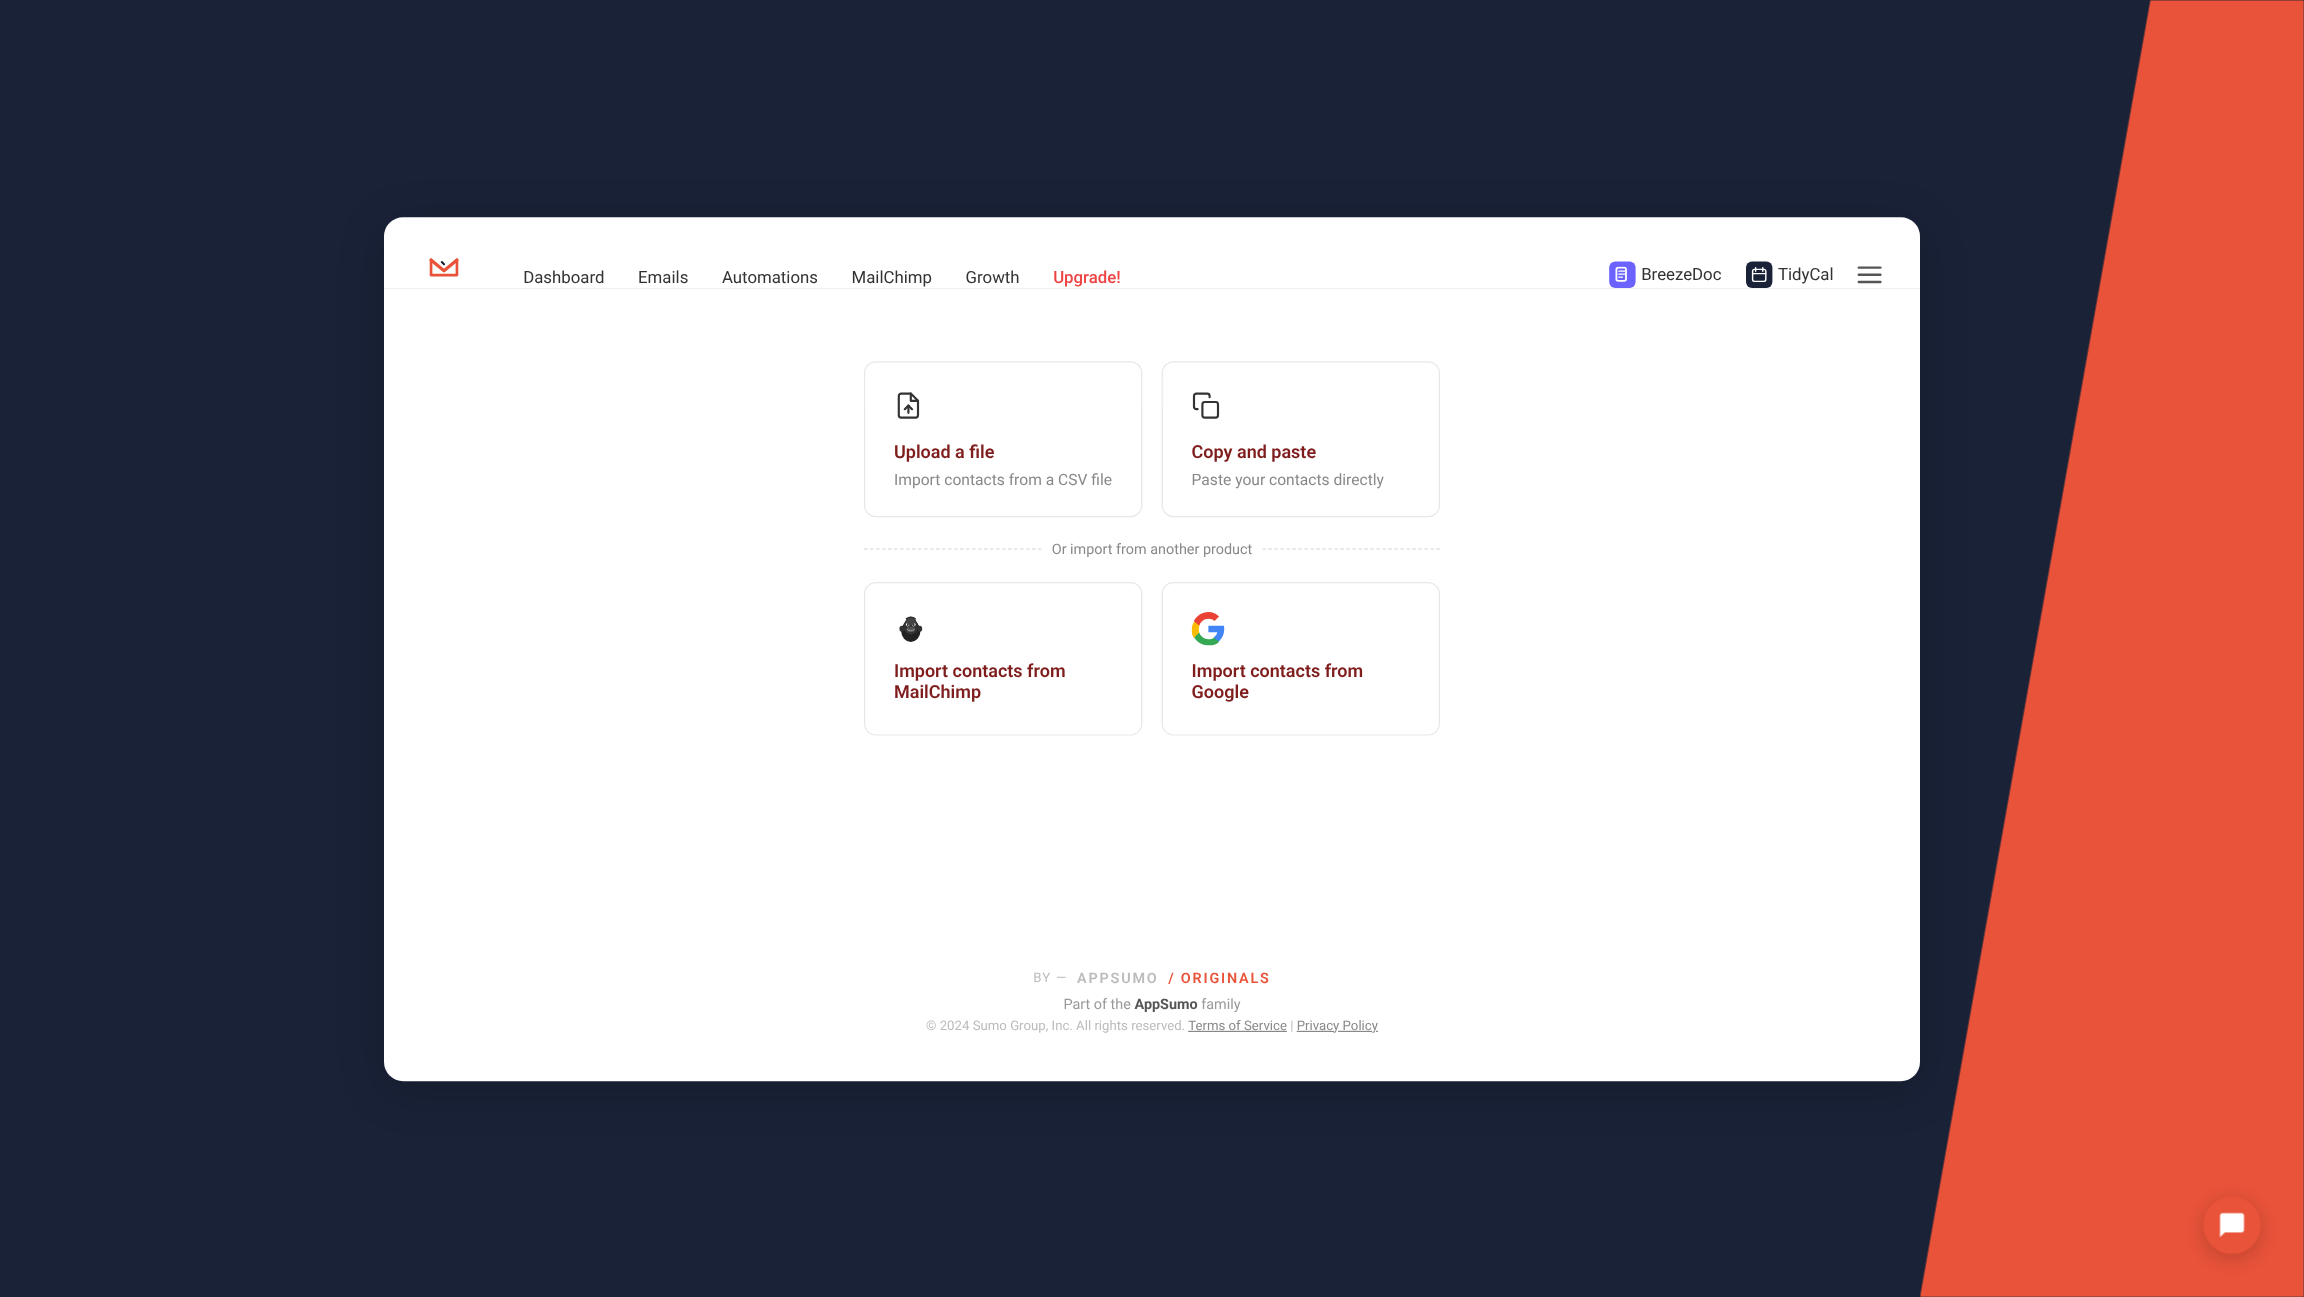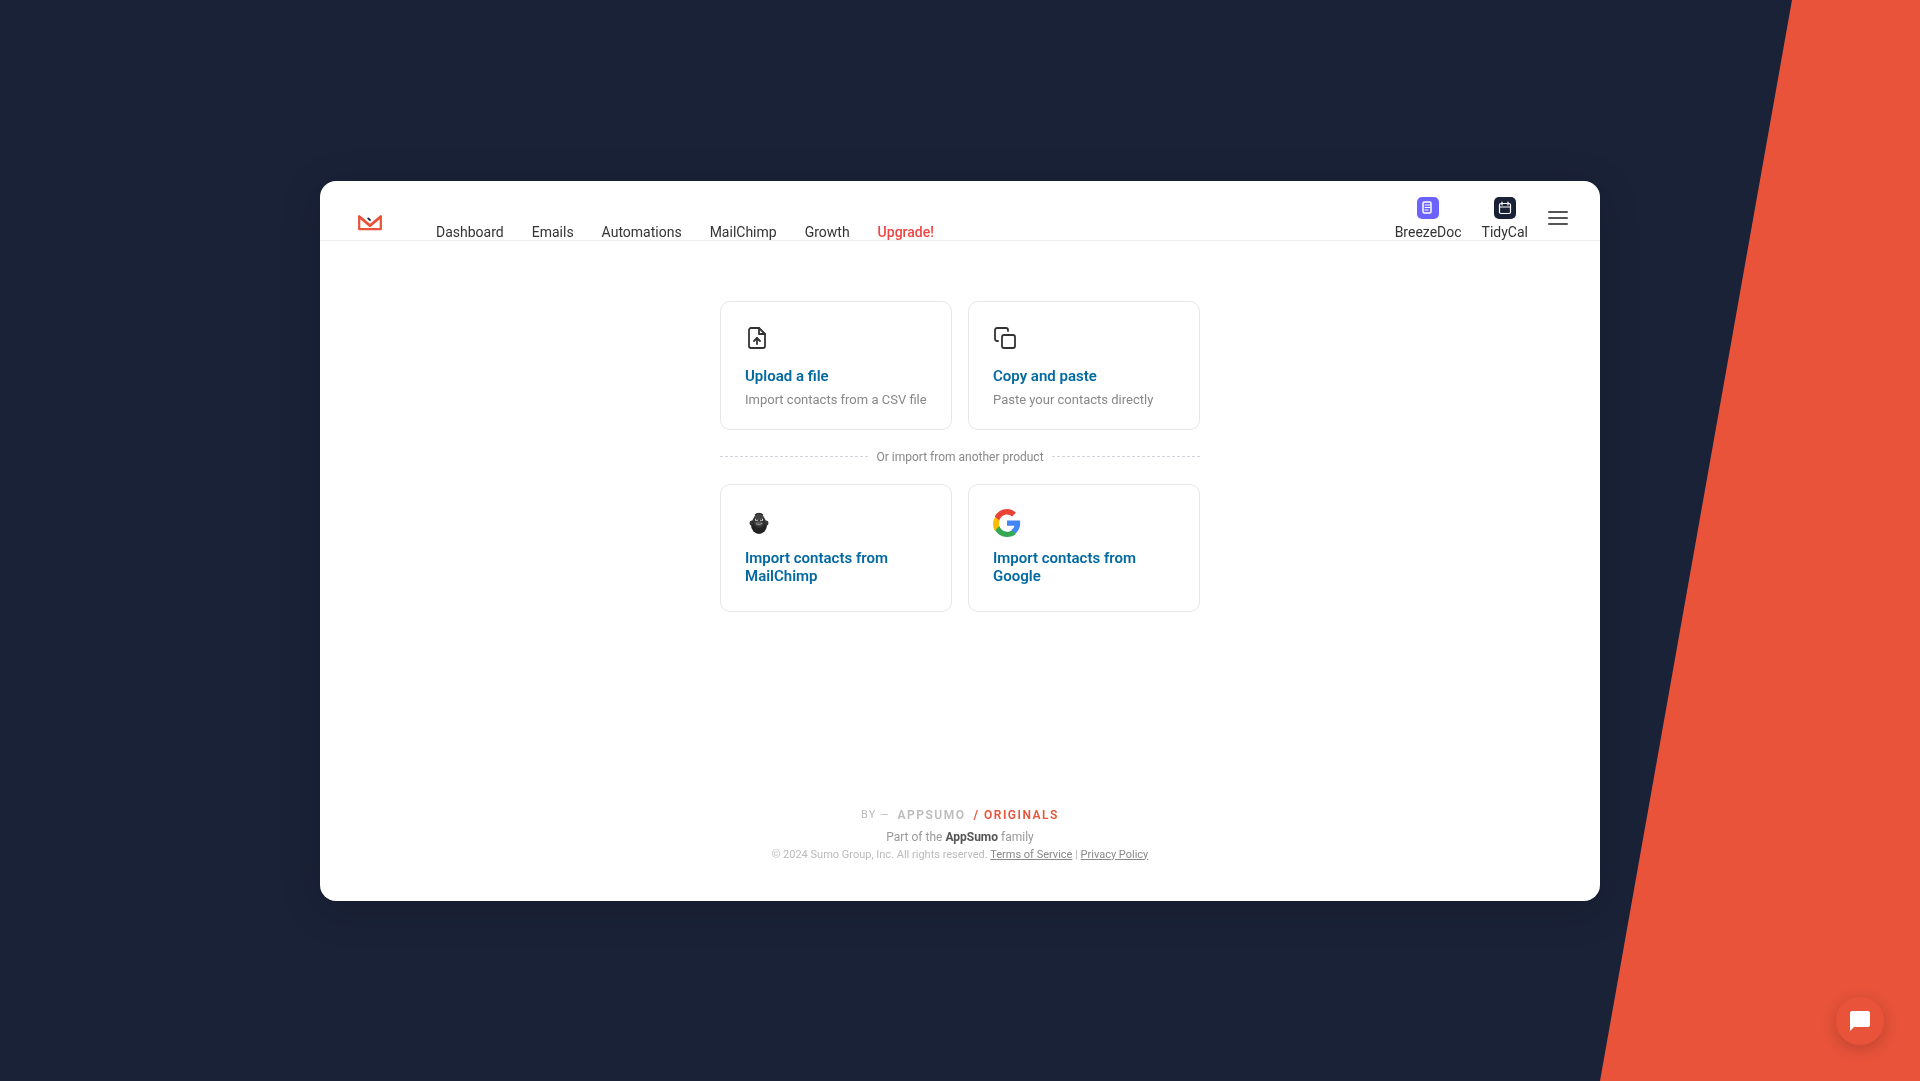--- a/index.html
+++ b/index.html
@@ -75,21 +75,20 @@
       gap: 20px;
       margin-left: auto;
     }
     .nav-app {
       display: flex;
       align-items: center;
       gap: 5px;
       font-size: 14px;
       color: #333;
       cursor: pointer;
-      flex-direction: column;
     }
     .nav-menu-icon {
       width: 20px;
       height: 20px;
       cursor: pointer;
       display: flex;
       flex-direction: column;
       justify-content: center;
       gap: 4px;
     }
@@ -123,21 +122,21 @@
     }
     .import-card-icon {
       font-size: 22px;
       margin-bottom: 12px;
       display: block;
       color: #333;
     }
     .import-card-title {
       font-size: 15px;
       font-weight: 600;
-      color: #0369a1;
+      color: #7f1d1d;
       margin-bottom: 6px;
     }
     .import-card-desc {
       font-size: 13px;
       color: #888;
       line-height: 1.4;
     }
     .divider-row {
       display: flex;
       align-items: center;

